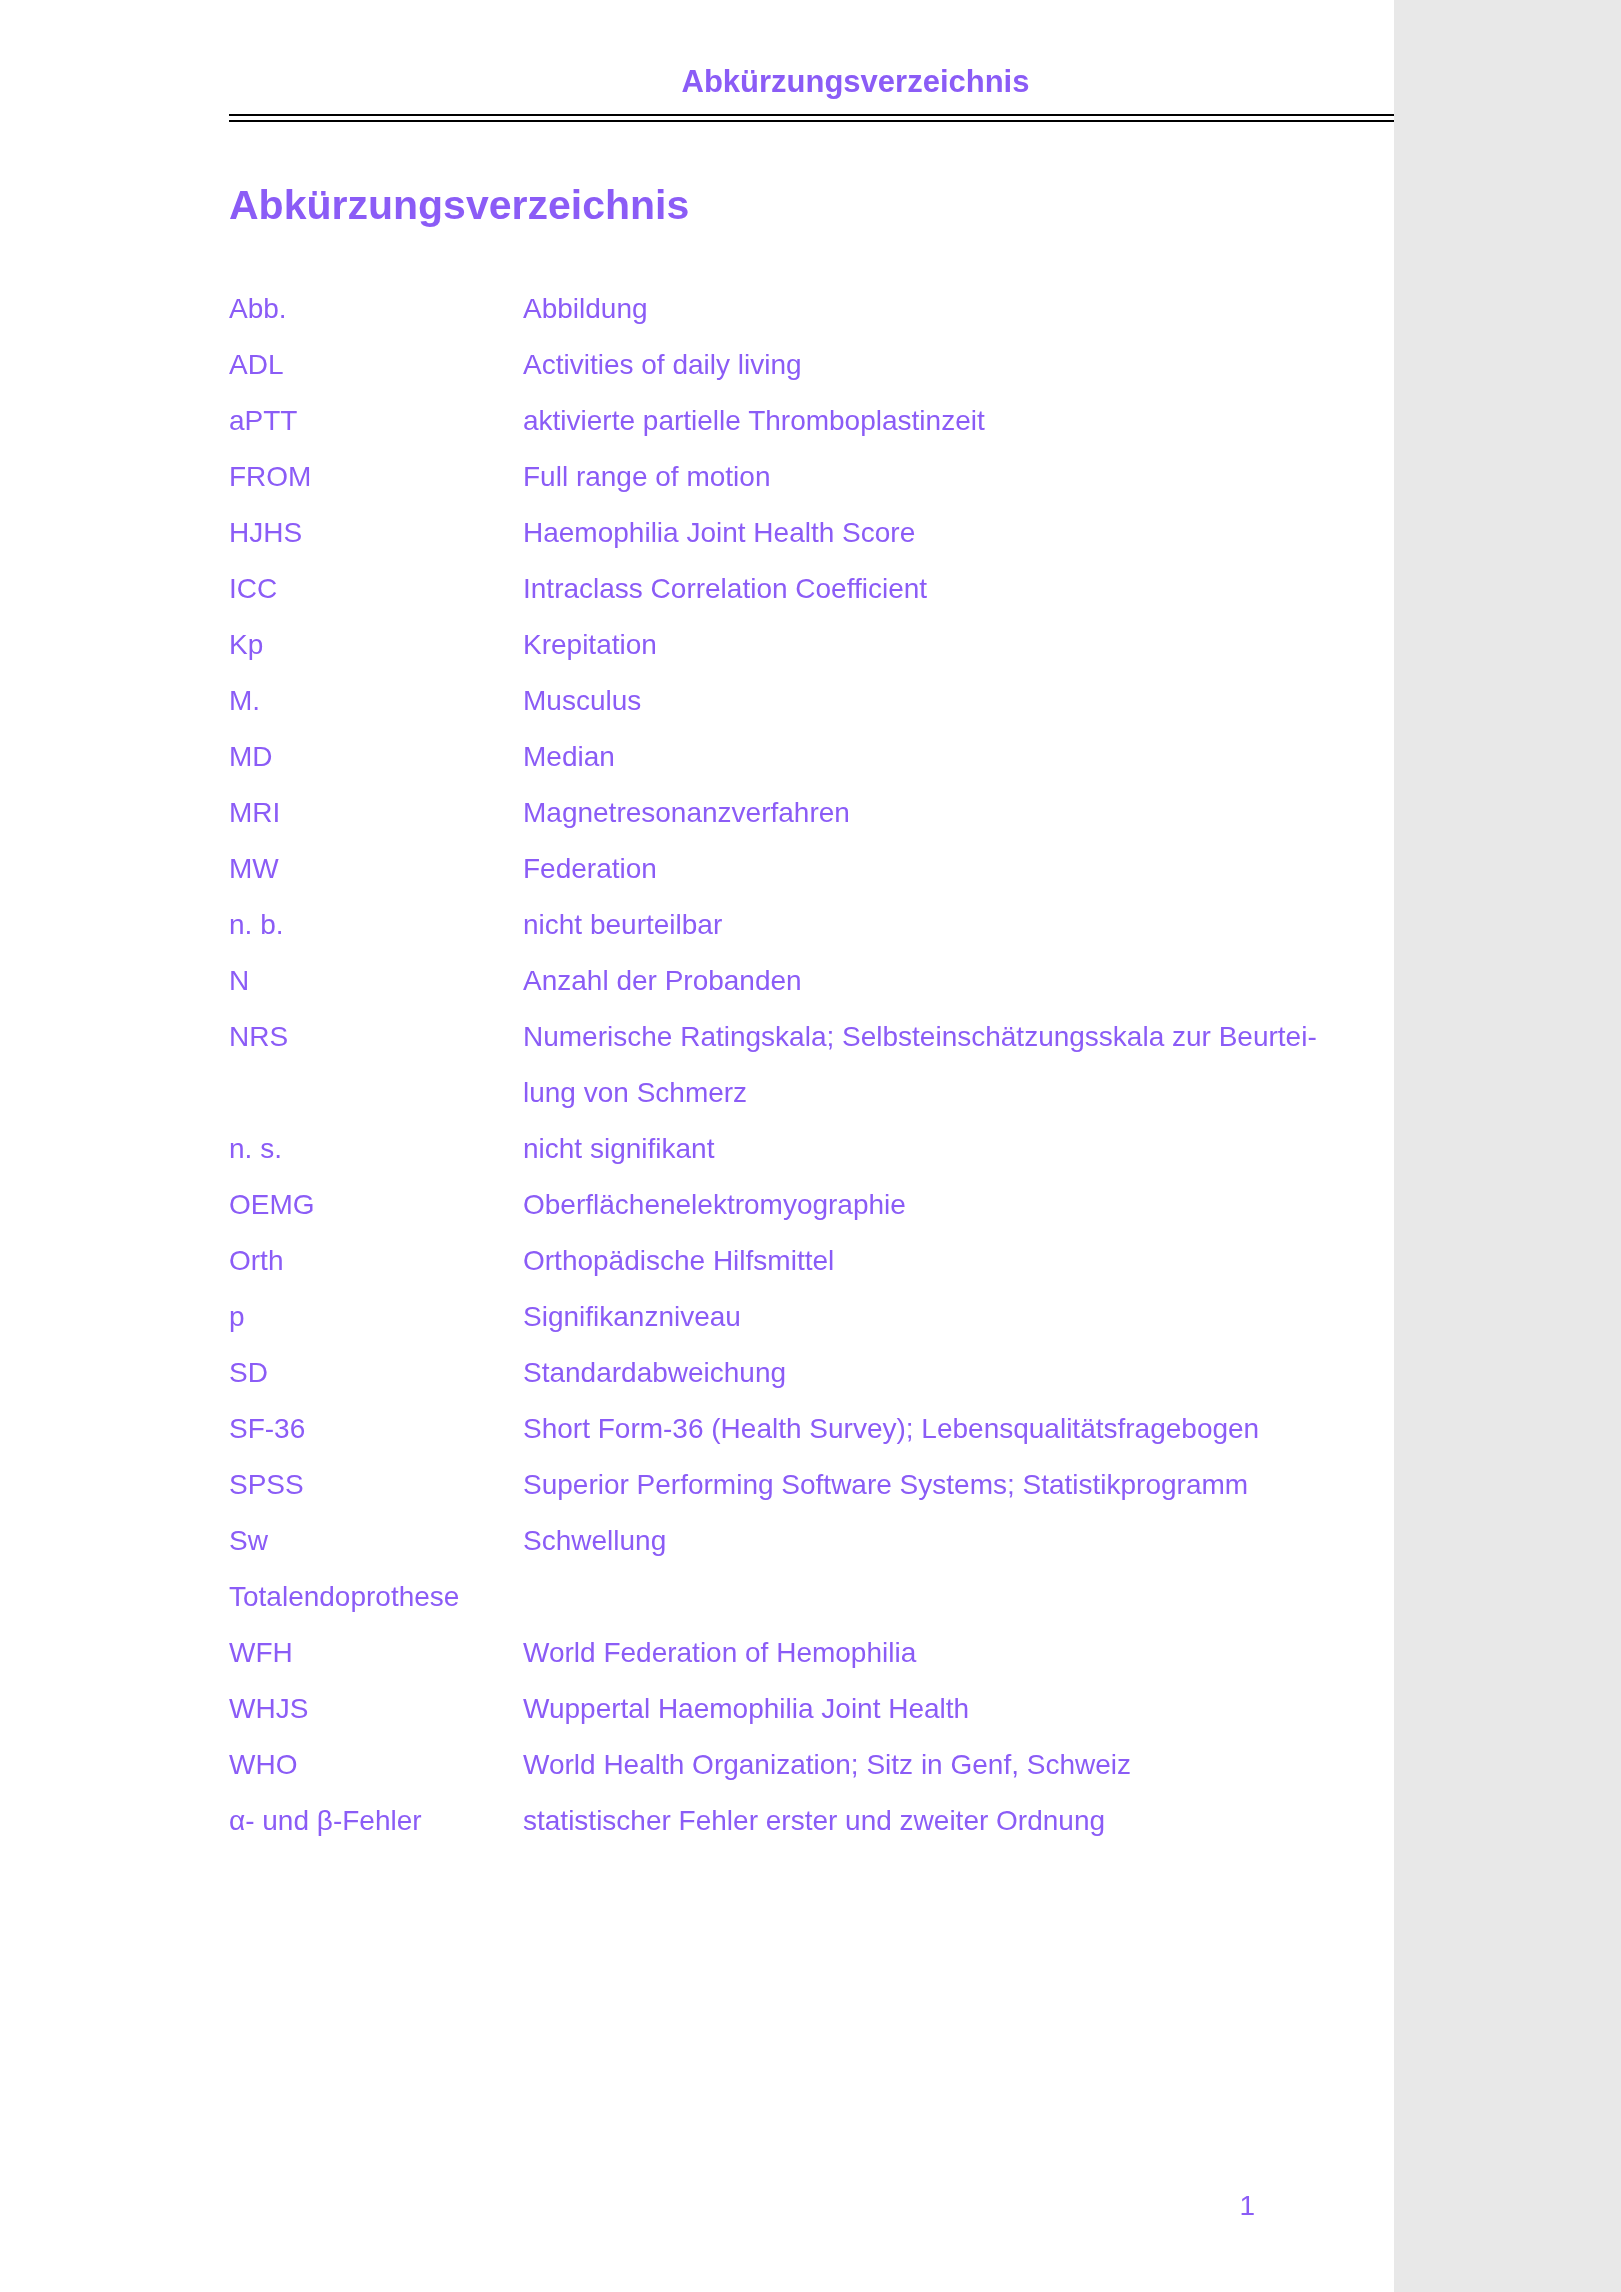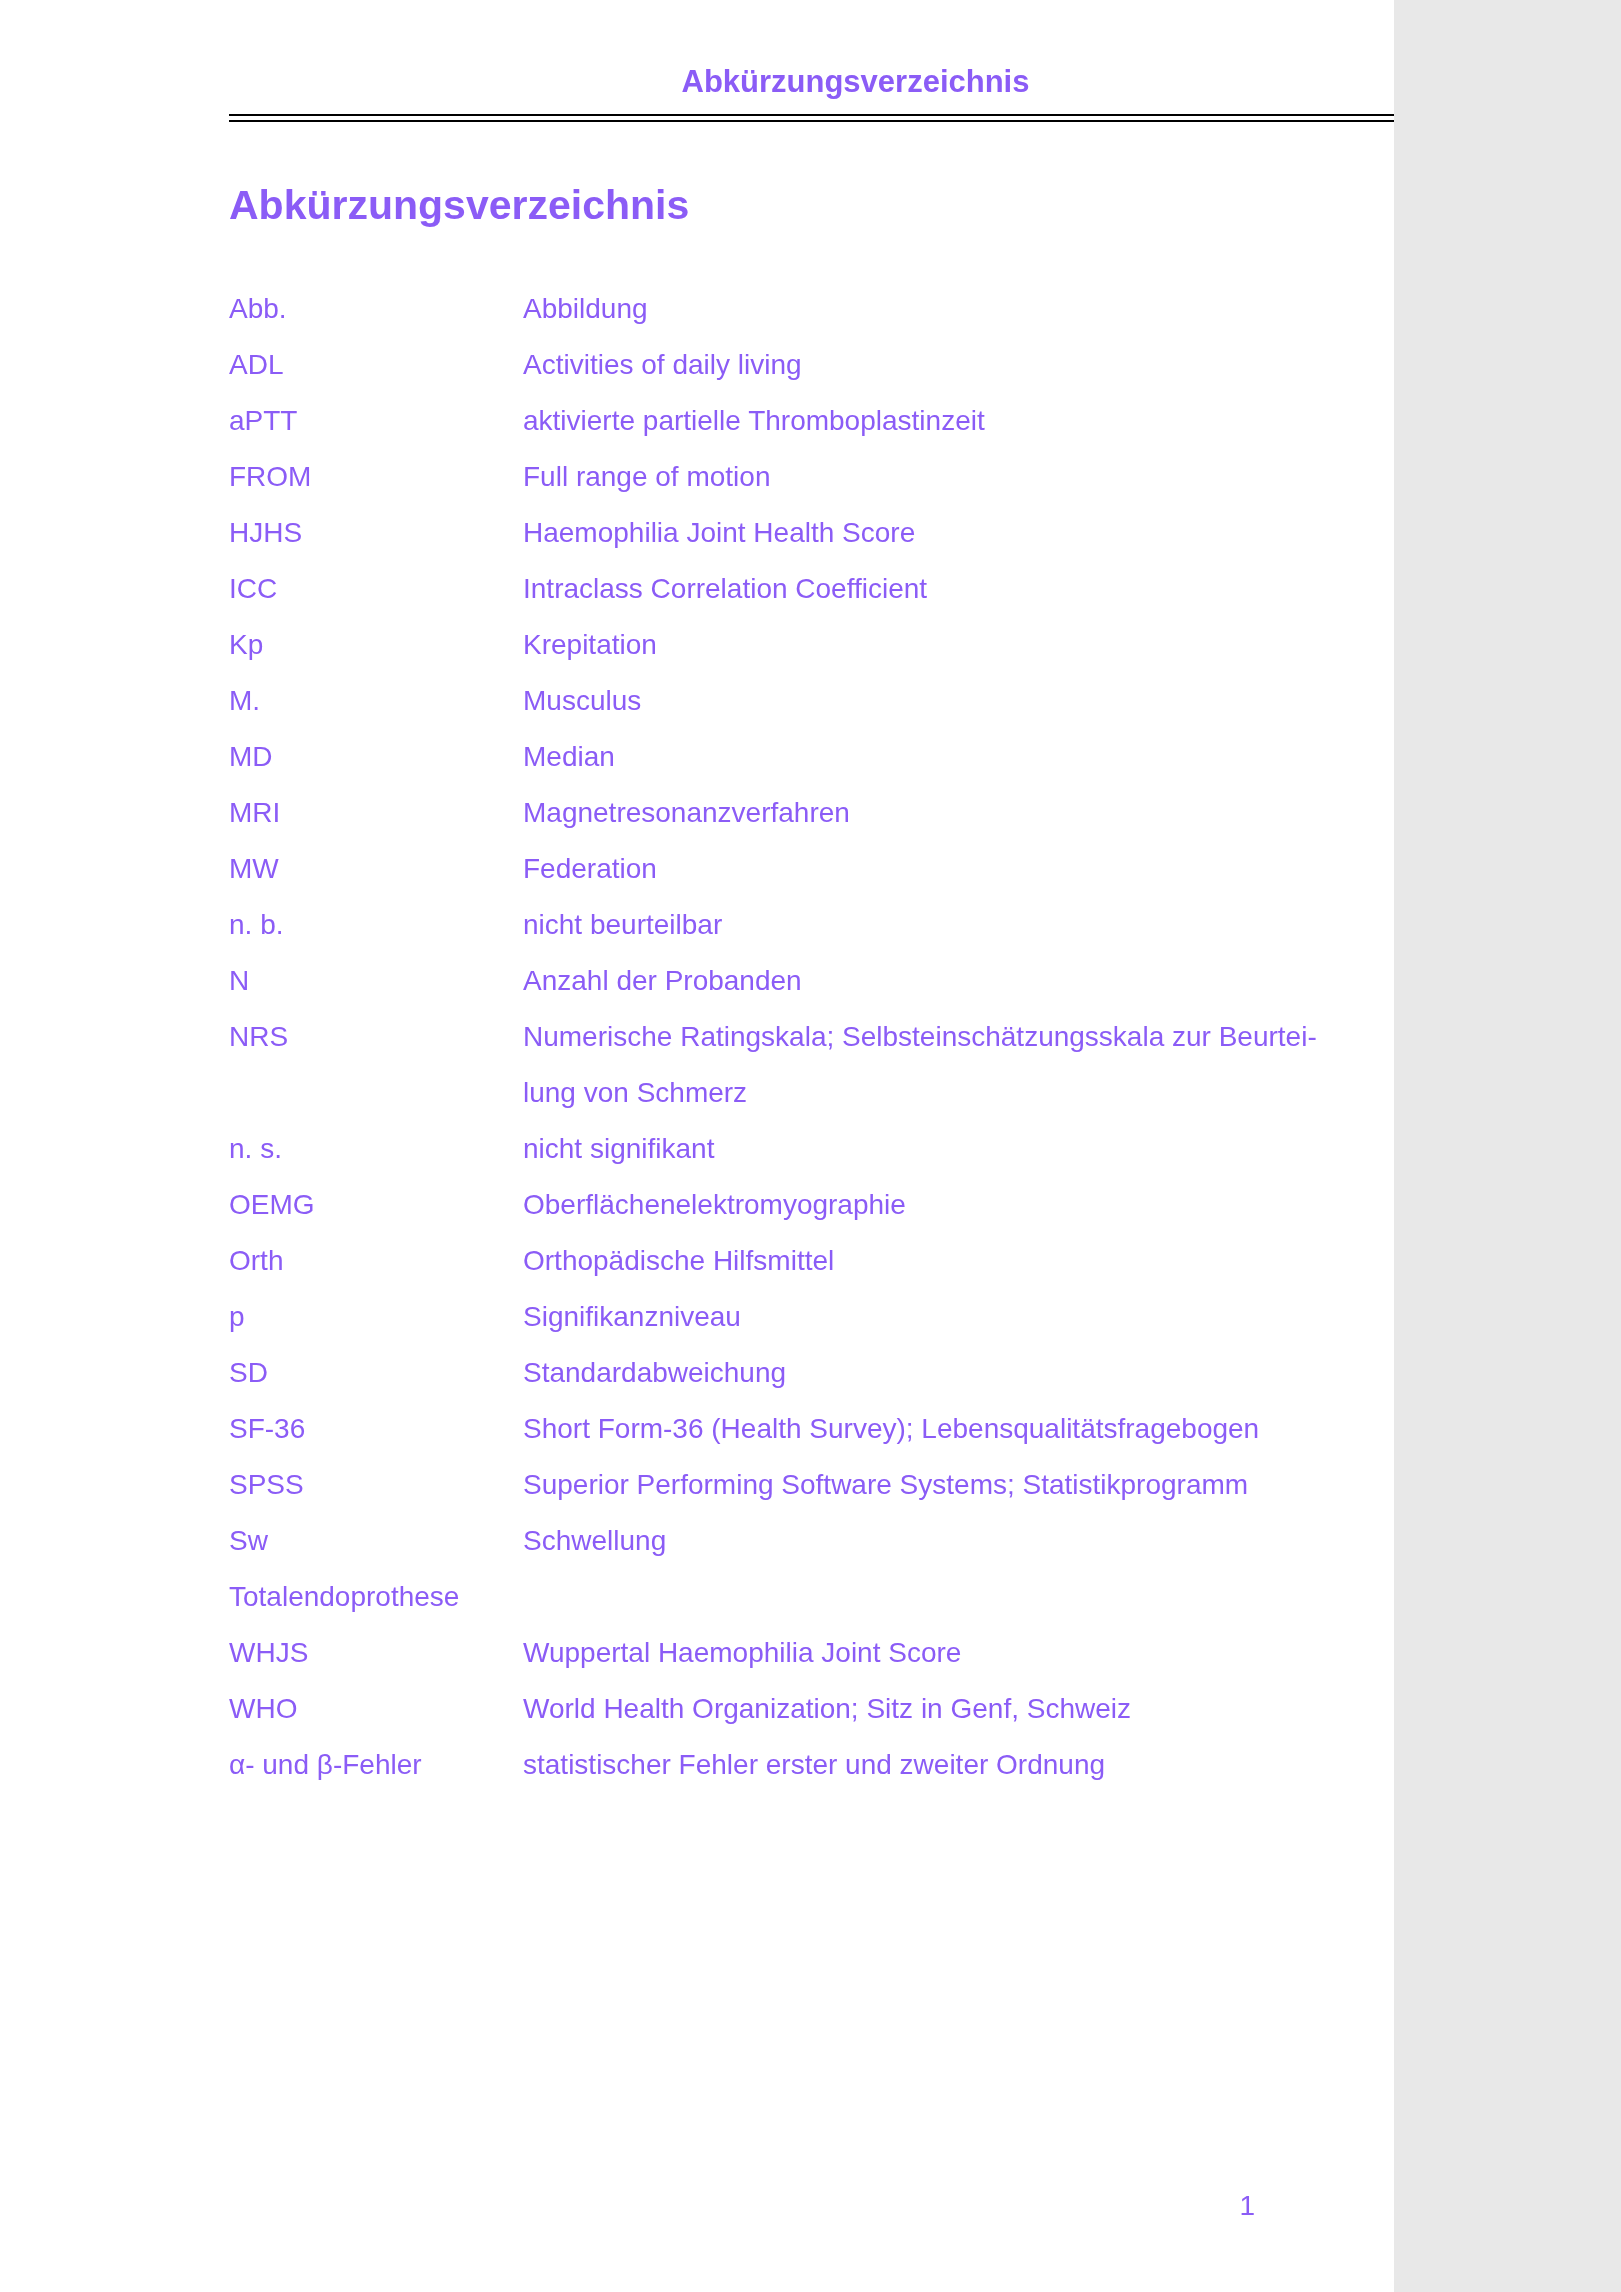--- a/index.html
+++ b/index.html
@@ -166,22 +166,26 @@
           <div class="definition">Superior Performing Software Systems; Statistikprogramm</div>
         </div>
         <div class="entry">
           <div class="abbr">Sw</div>
           <div class="definition">Schwellung</div>
         </div>
         <div class="entry">
           <div class="definition">Totalendoprothese</div>
         </div>
         <div class="entry">
+          <div class="abbr">WFH</div>
+          <div class="definition">World Federation of Hemophilia</div>
+        </div>
+        <div class="entry">
           <div class="abbr">WHJS</div>
-          <div class="definition">Wuppertal Haemophilia Joint Score</div>
+          <div class="definition">Wuppertal Haemophilia Joint Health</div>
         </div>
         <div class="entry">
           <div class="abbr">WHO</div>
           <div class="definition">World Health Organization; Sitz in Genf, Schweiz</div>
         </div>
         <div class="entry">
           <div class="abbr">α- und β-Fehler</div>
           <div class="definition">statistischer Fehler erster und zweiter Ordnung</div>
         </div>
       </div>

